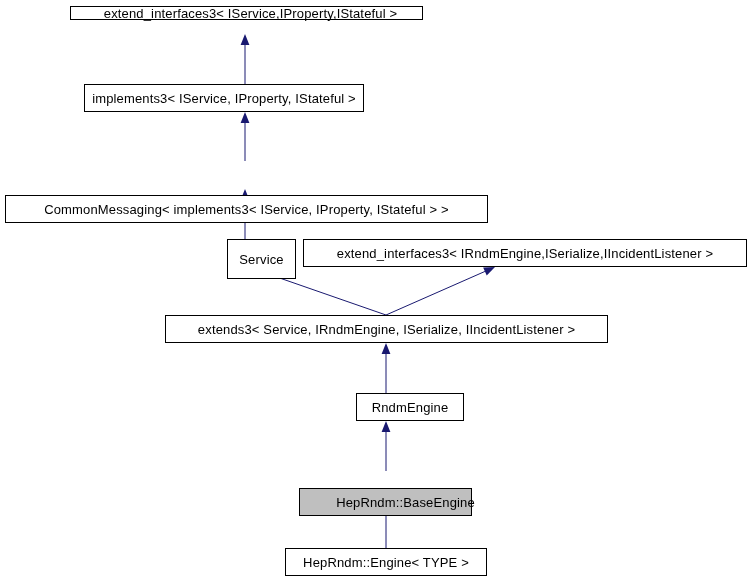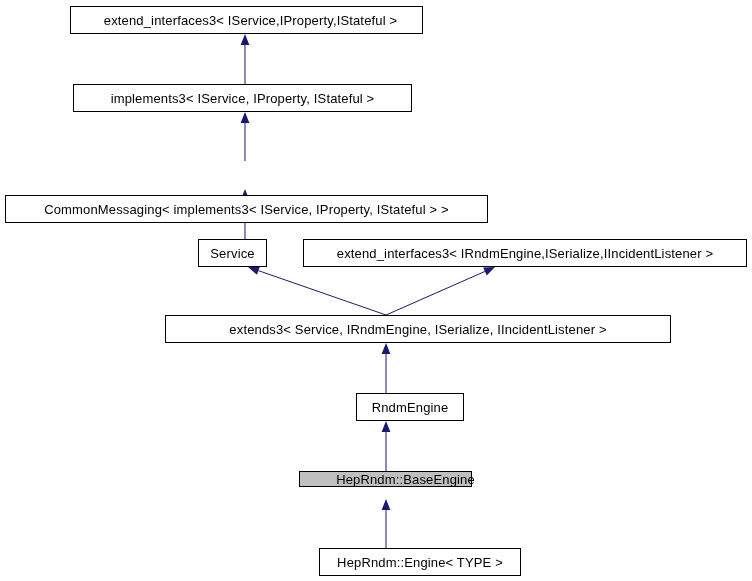--- a/index.html
+++ b/index.html
@@ -56,40 +56,40 @@
       <polygon points="248,267 259.8349555135094,266.45794096884686 256.94397401402614,274.7695127798611" fill="#191970"></polygon>
       <line x1="386" y1="315" x2="484.9328969772302" y2="271.43321967975186" stroke="#191970" stroke-width="1"></line>
       <polygon points="495,267 486.7061848491309,275.4600608888598 483.1596091053295,267.4063784706439" fill="#191970"></polygon>
       <line x1="386" y1="393" x2="386" y2="354" stroke="#191970" stroke-width="1"></line>
       <polygon points="386,343 390.4,354 381.6,354" fill="#191970"></polygon>
       <line x1="386" y1="471" x2="386" y2="432" stroke="#191970" stroke-width="1"></line>
       <polygon points="386,421 390.4,432 381.6,432" fill="#191970"></polygon>
       <line x1="386" y1="548" x2="386" y2="510" stroke="#191970" stroke-width="1"></line>
       <polygon points="386,499 390.4,510 381.6,510" fill="#191970"></polygon>
     </svg>
-<div class="node" style="left: 70px; top: 6px; width: 353px; height: 28px; padding-left: 8px;">
+<div class="node" style="left: 70px; top: 6px; width: 353px; height: 14px; padding-left: 8px;">
       <span>extend_interfaces3&lt; IService,IProperty,IStateful &gt;</span>
     </div>
-    <div class="node" style="left: 73px; top: 84px; width: 339px; height: 28px;">
+    <div class="node" style="left: 84px; top: 84px; width: 280px; height: 28px;">
       <span>implements3&lt; IService, IProperty, IStateful &gt;</span>
     </div>
     <div class="node" style="left: 5px; top: 161px; width: 483px; height: 28px; margin-top: 34px;">
       <span>CommonMessaging&lt; implements3&lt; IService, IProperty, IStateful &gt; &gt;</span>
     </div>
-    <div class="node" style="left: 198px; top: 239px; width: 69px; height: 28px;">
+    <div class="node" style="left: 227px; top: 239px; width: 69px; height: 40px;">
       <span>Service</span>
     </div>
     <div class="node" style="left: 303px; top: 239px; width: 444px; height: 28px;">
       <span>extend_interfaces3&lt; IRndmEngine,ISerialize,IIncidentListener &gt;</span>
     </div>
-    <div class="node" style="left: 165px; top: 315px; width: 506px; height: 28px;">
+    <div class="node" style="left: 165px; top: 315px; width: 443px; height: 28px;">
       <span>extends3&lt; Service, IRndmEngine, ISerialize, IIncidentListener &gt;</span>
     </div>
     <div class="node" style="left: 332px; top: 393px; width: 108px; height: 28px; margin-left: 24px;">
       <span>RndmEngine</span>
     </div>
-    <div class="node highlight" style="left: 299px; top: 471px; width: 173px; height: 16px; padding-left: 40px;">
+    <div class="node highlight" style="left: 299px; top: 488px; width: 173px; height: 28px; padding-left: 40px;">
       <span>HepRndm::BaseEngine</span>
     </div>
-    <div class="node" style="left: 285px; top: 548px; width: 202px; height: 28px; margin-left: 34px;">
+    <div class="node" style="left: 285px; top: 548px; width: 202px; height: 28px;">
       <span>HepRndm::Engine&lt; TYPE &gt;</span>
     </div>
   </div>
 
 </body></html>

